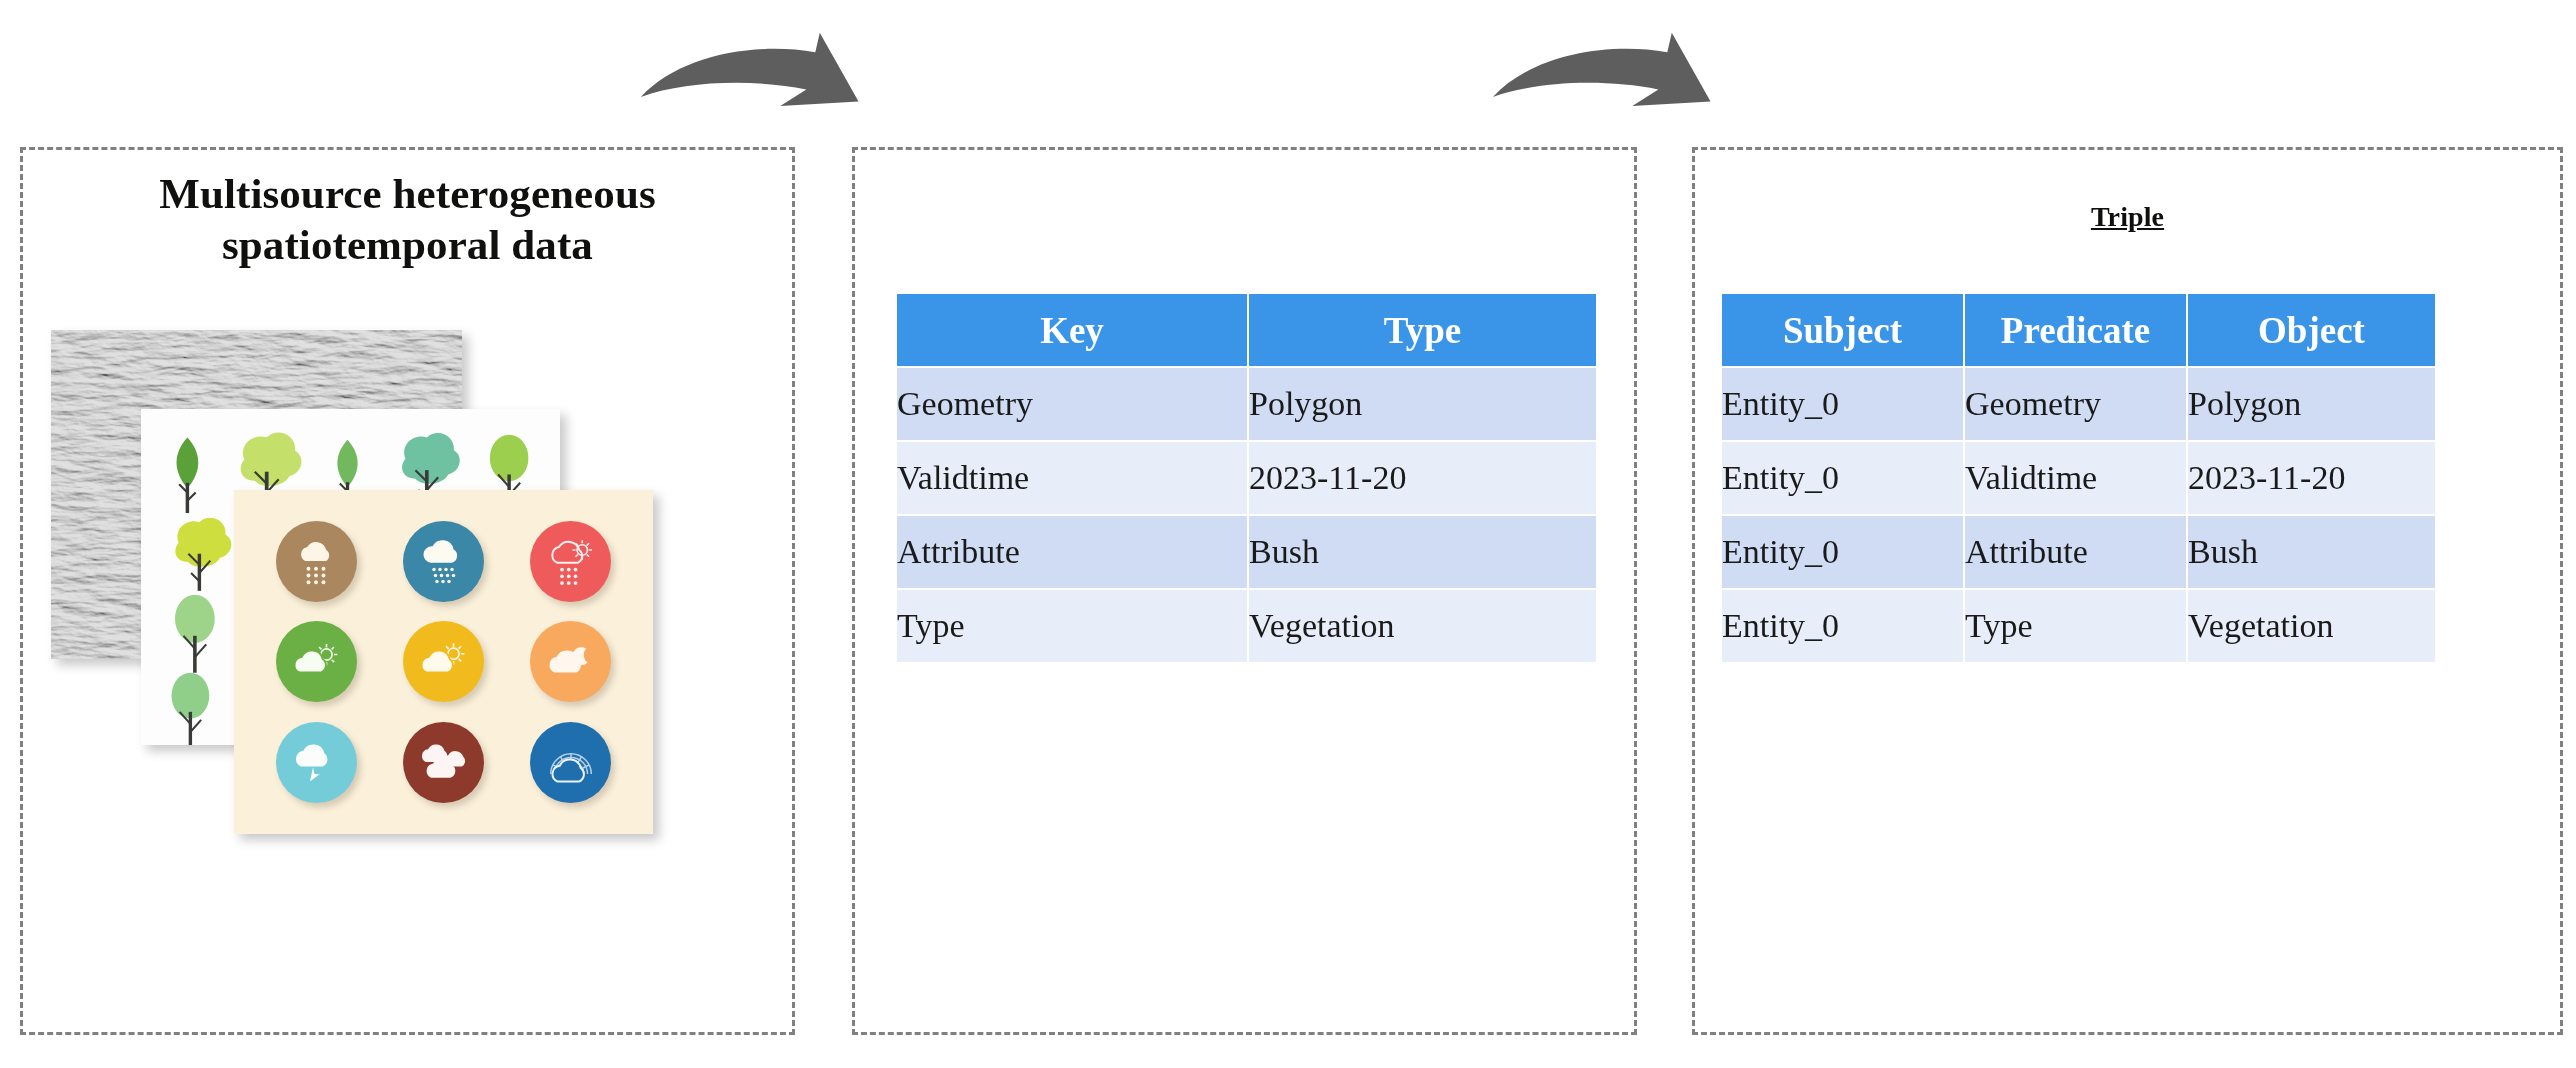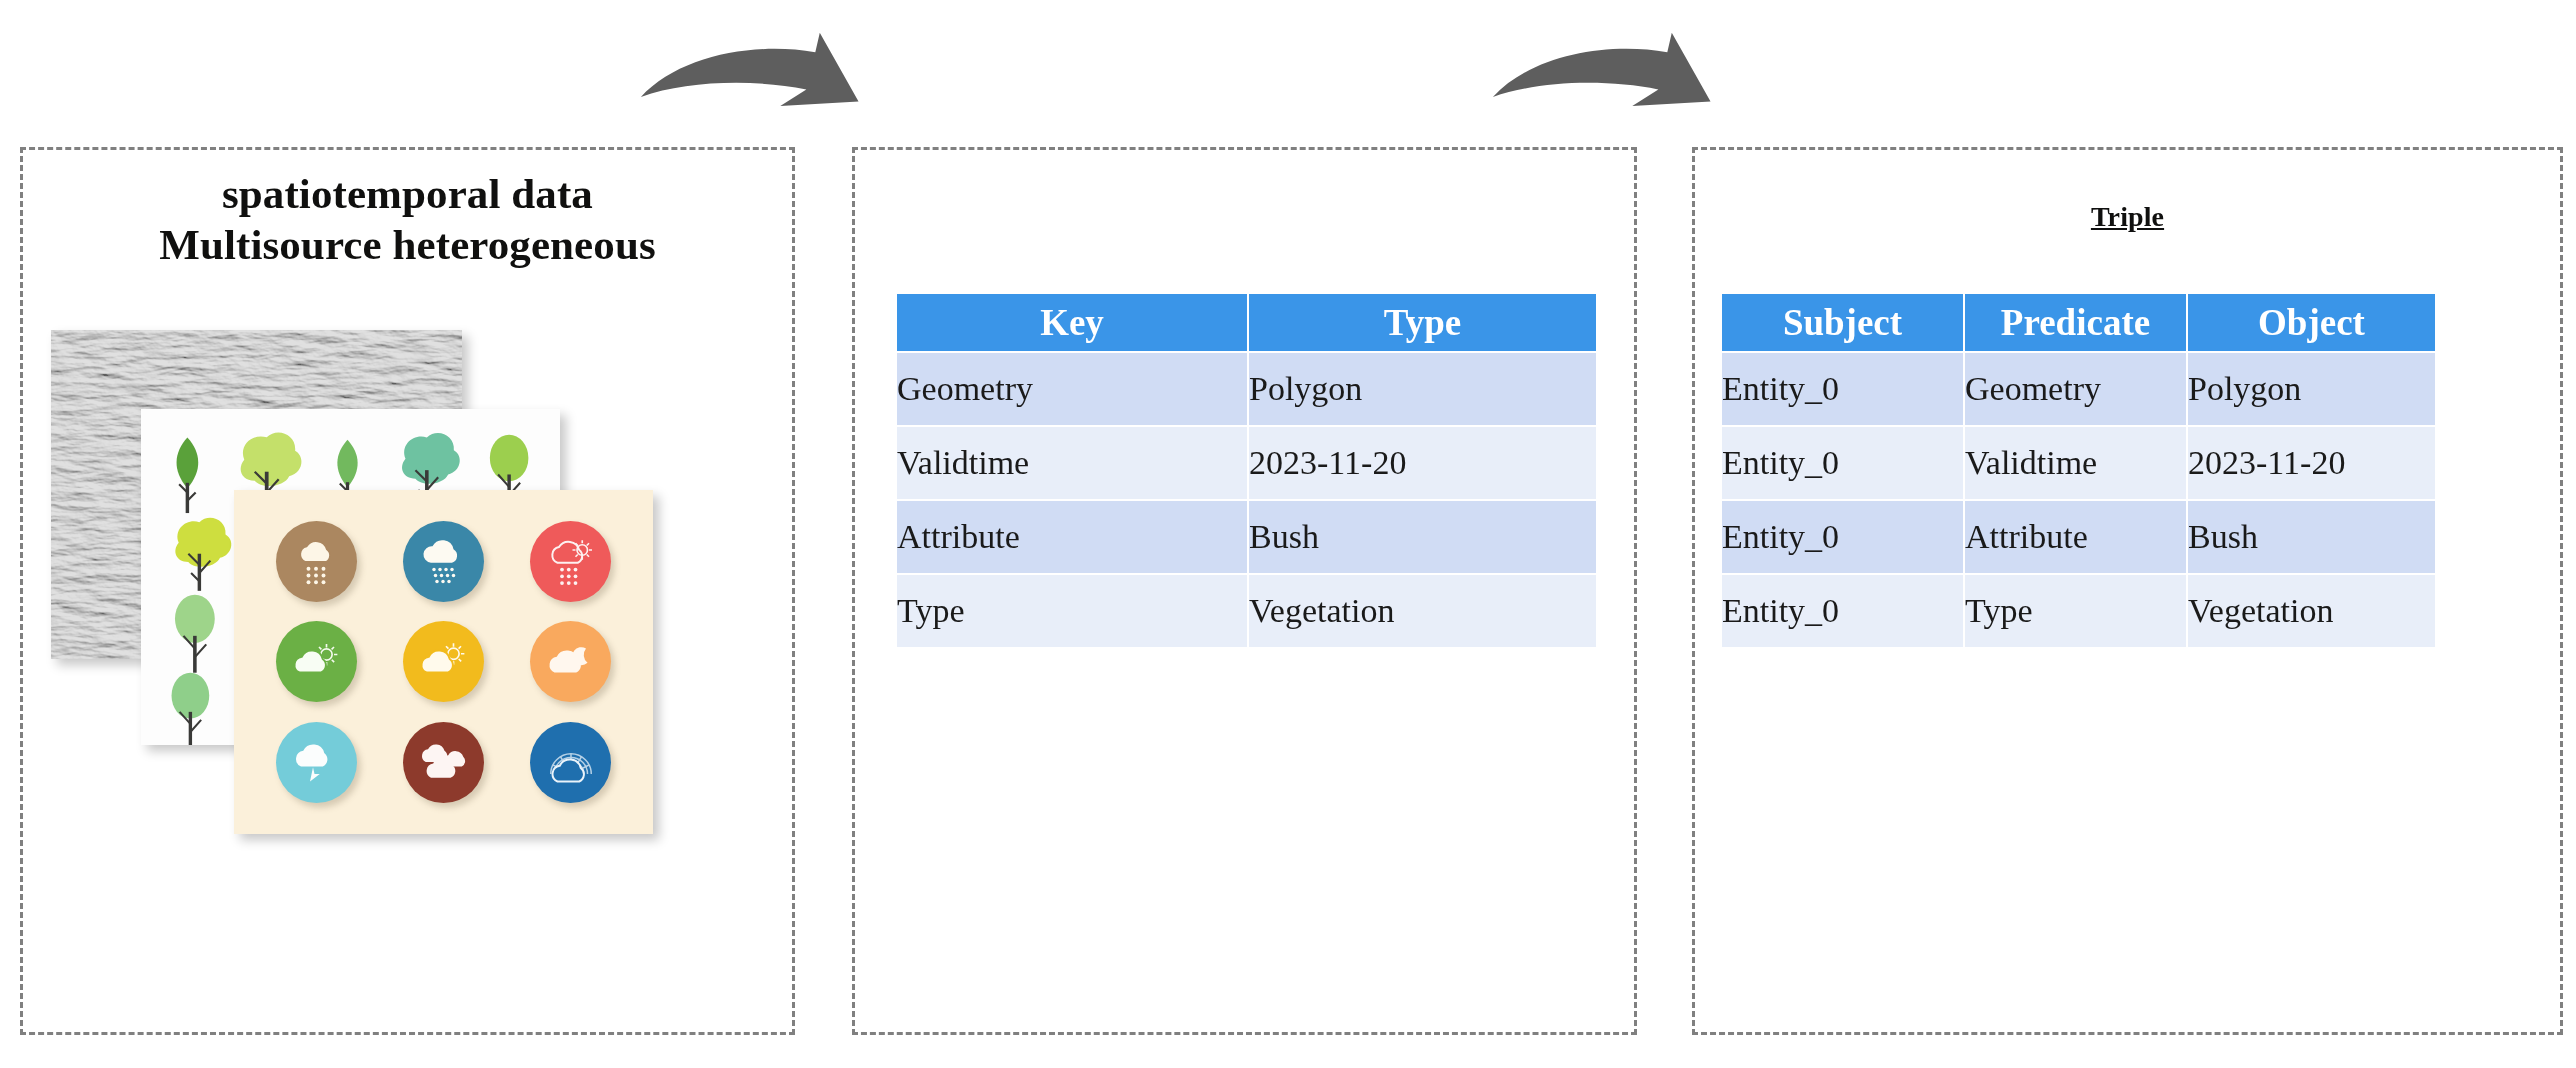--- a/index.html
+++ b/index.html
@@ -92,21 +92,21 @@
     position:absolute;
     border-collapse:separate;
     border-spacing:2.2px;
     table-layout:fixed;
   }
   table.data-table th{
     background:#3a95e8;
     color:#ffffff;
     font-weight:bold;
     font-size:37px;
-    height:57px;
+    height:72px;
     padding:0;
     text-align:center;
     vertical-align:middle;
   }
   table.data-table td{
     color:#1a1a1a;
     font-size:34px;
     height:72px;
     padding:0;
     text-align:left;
@@ -134,22 +134,22 @@
     <path d="M18 122 C 70 66, 170 48, 252 62 L 258 36 L 310 128 L 205 134 L 240 112 C 170 98, 80 100, 18 122 Z" fill="#5e5e5e"></path>
   </svg>
 
   <svg class="arrow" id="arrow-2" viewBox="0 0 420 165">
     <path d="M18 122 C 70 66, 170 48, 252 62 L 258 36 L 310 128 L 205 134 L 240 112 C 170 98, 80 100, 18 122 Z" fill="#5e5e5e"></path>
   </svg>
 
   <div class="panel" id="panel-source"></div>
 
   <div class="panel-title" id="source-title">
+    <div>Multisource heterogeneous</div>
     <div>spatiotemporal data</div>
-    <div>Multisource heterogeneous</div>
   </div>
 
   <div id="layer-stack">
 
     <div class="layer" id="layer-terrain">
       <svg class="terrain-svg" viewBox="0 0 550 440" preserveAspectRatio="none">
         <defs>
           <filter id="hillshade" x="0" y="0" width="100%" height="100%">
             <feTurbulence type="fractalNoise" baseFrequency="0.012 0.055" numOctaves="5" seed="7" result="n"></feTurbulence>
             <feColorMatrix in="n" type="matrix" values="0 0 0 0 0.55  0 0 0 0 0.55  0 0 0 0 0.55  0 0 0 0 1"></feColorMatrix>

